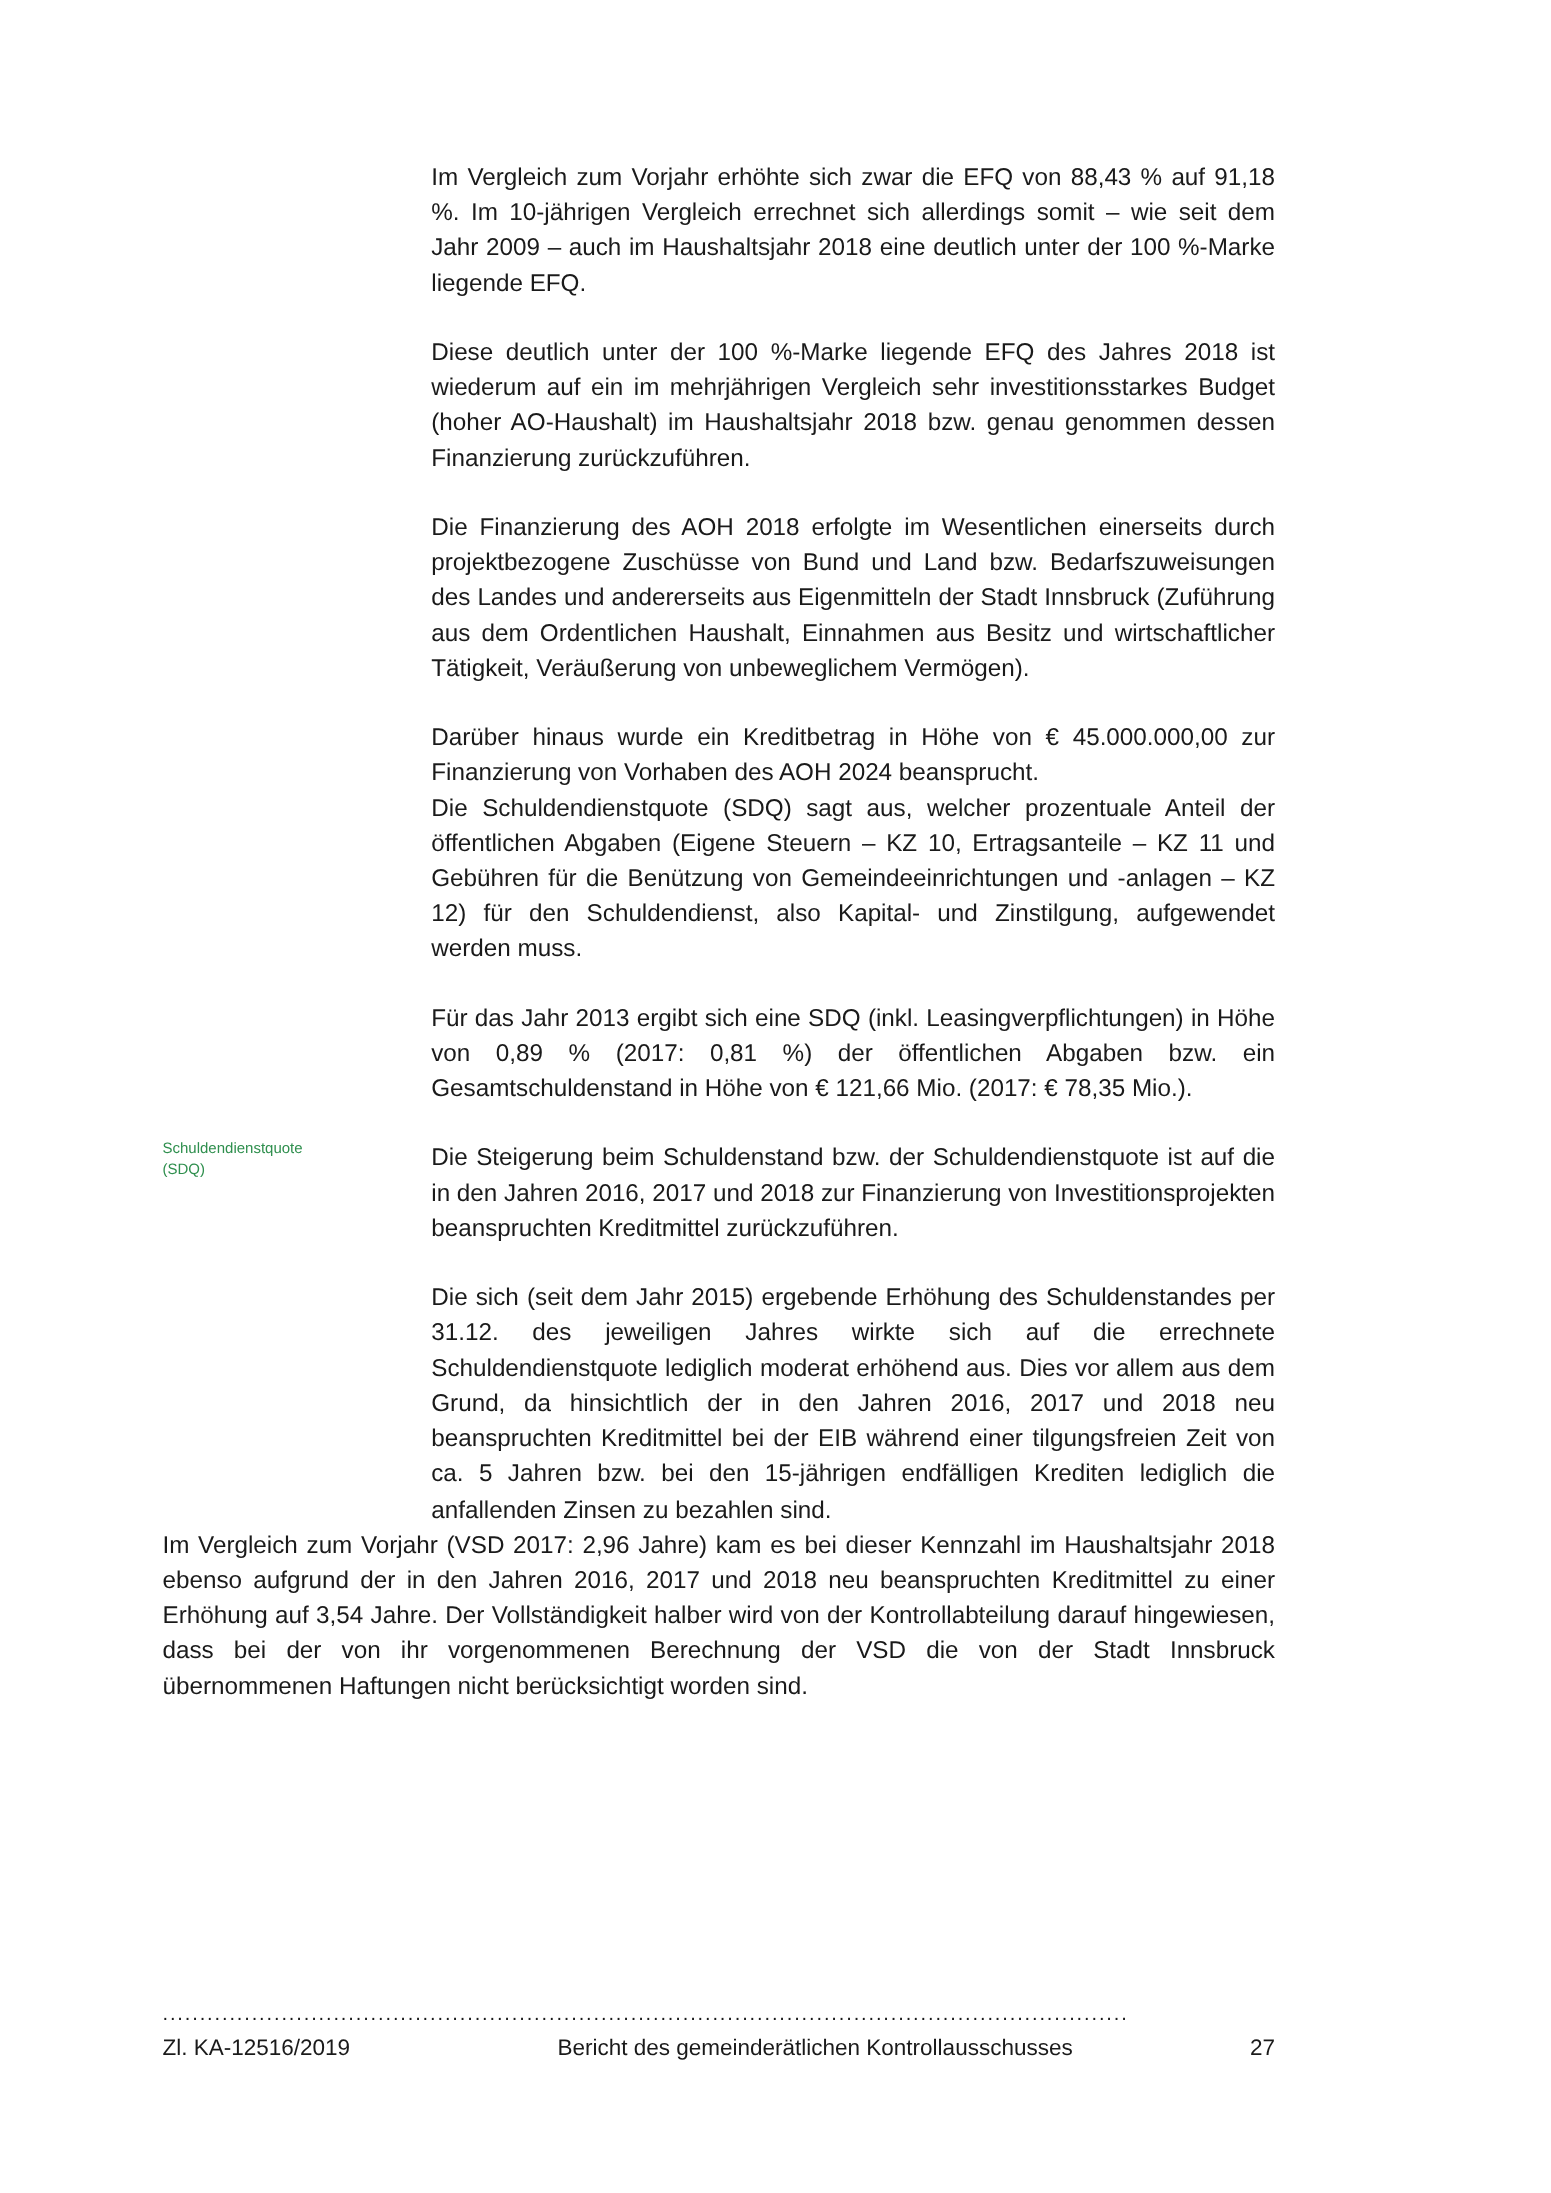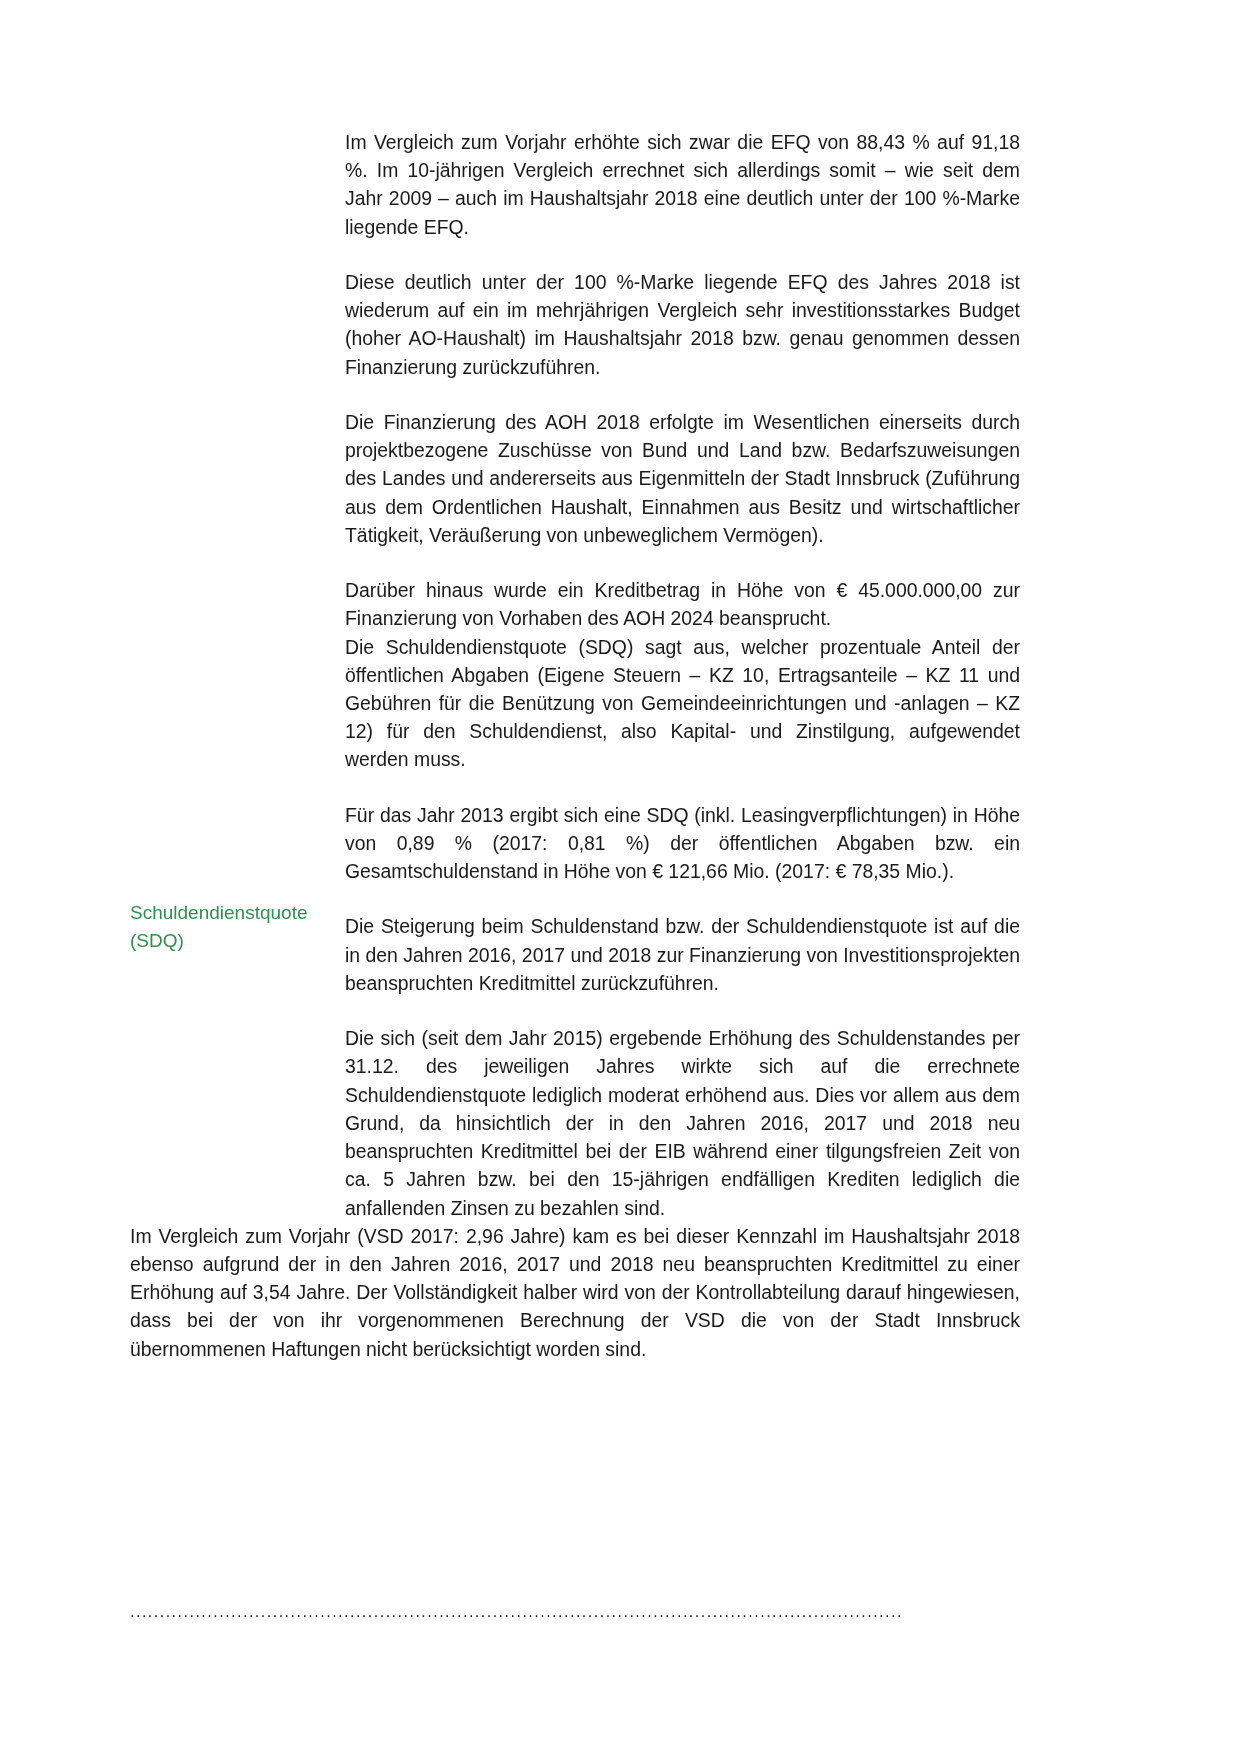--- a/index.html
+++ b/index.html
@@ -24,21 +24,21 @@
   }
   .block {
     display: flex;
     align-items: center;
     margin-bottom: 0;
   }
   .margin-note {
     width: 215px;
     flex: 0 0 215px;
     color: #2f8f4e;
-    font-size: 19px;
+    font-size: 12px;
     line-height: 1.47;
     padding-right: 8px;
     box-sizing: border-box;
   }
   .margin-note .ln {
     display: block;
   }
   .body-col {
     flex: 1 1 auto;
     width: 675px;
@@ -122,15 +122,20 @@
     <div class="block">
       <div class="body-col">
         <p class="para">Im Vergleich zum Vorjahr (VSD 2017: 2,96 Jahre) kam es bei dieser Kennzahl im Haushaltsjahr 2018 ebenso aufgrund der in den Jahren 2016, 2017 und 2018 neu beanspruchten Kreditmittel zu einer Erhöhung auf 3,54 Jahre. Der Vollständigkeit halber wird von der Kontrollabteilung darauf hingewiesen, dass bei der von ihr vorgenommenen Berechnung der VSD die von der Stadt Innsbruck übernommenen Haftungen nicht berücksichtigt worden sind.</p>
       </div>
     </div>
 
   </div>
 
   <div class="footer">
     <div class="dots">..................................................................................................................................</div>
+    <div class="footer-row">
+      <div class="footer-left">Zl. KA-12516/2019</div>
+      <div class="footer-center">Bericht des gemeinderätlichen Kontrollausschusses</div>
+      <div class="footer-right">27</div>
+    </div>
   </div>
 
 </div>
 
 </body></html>

